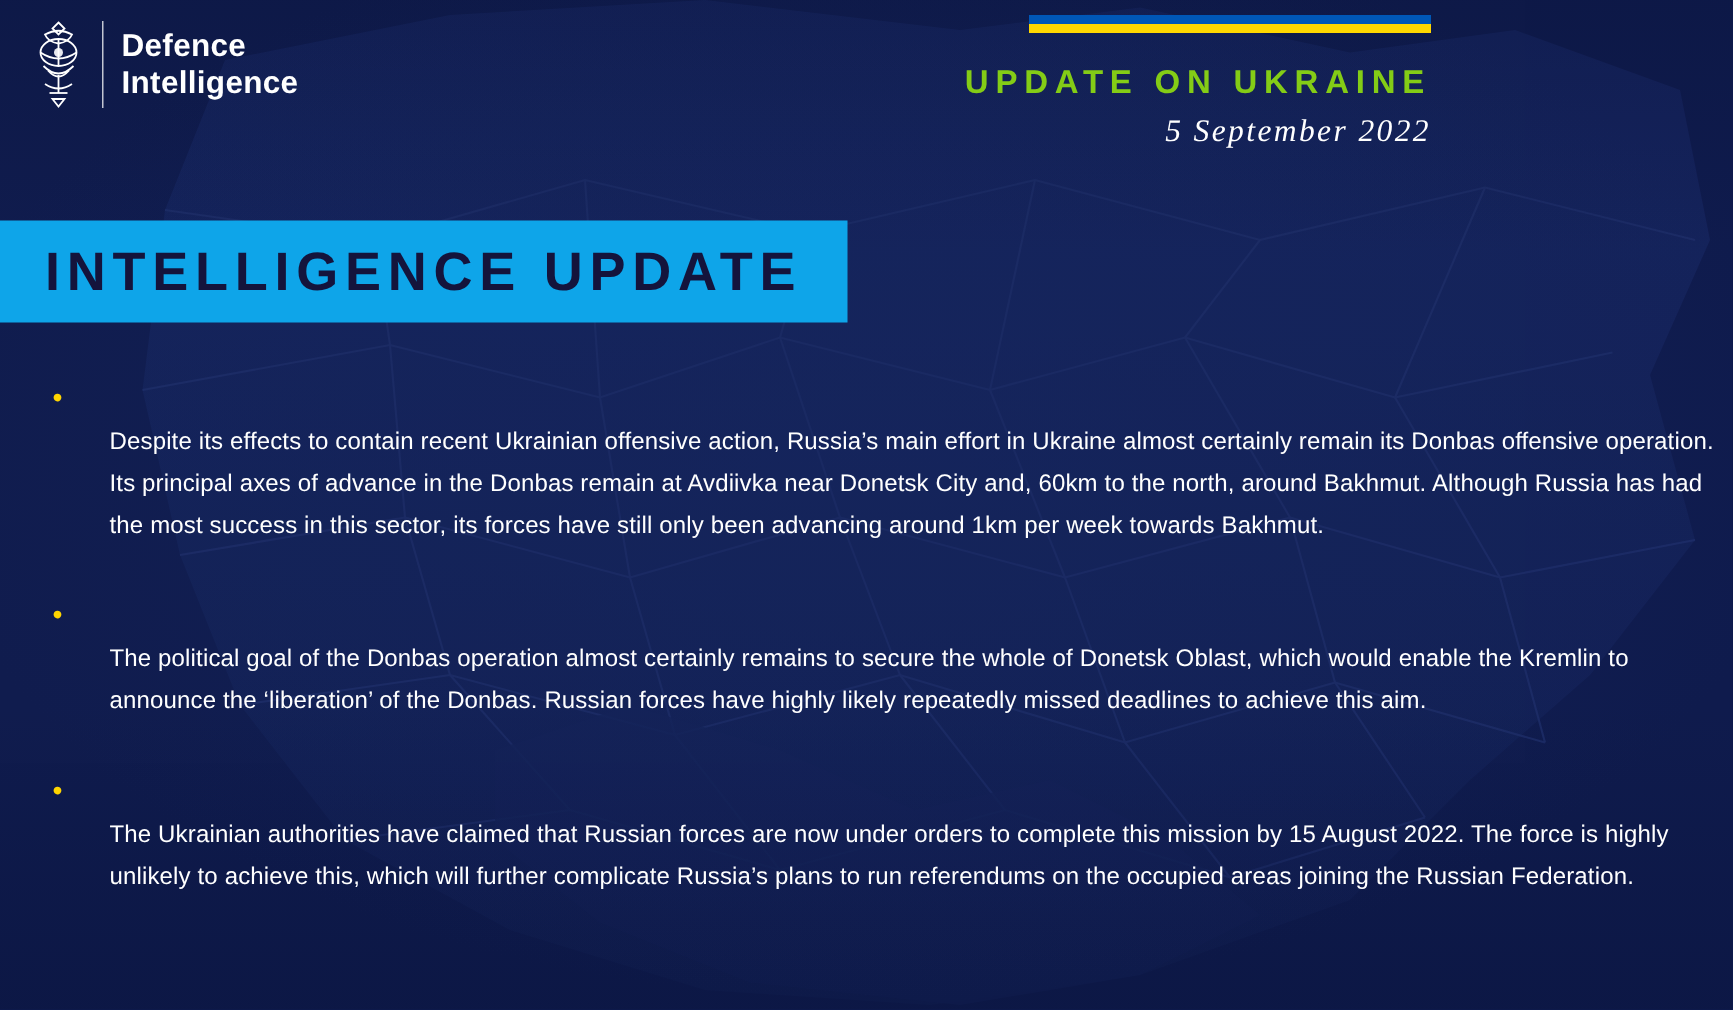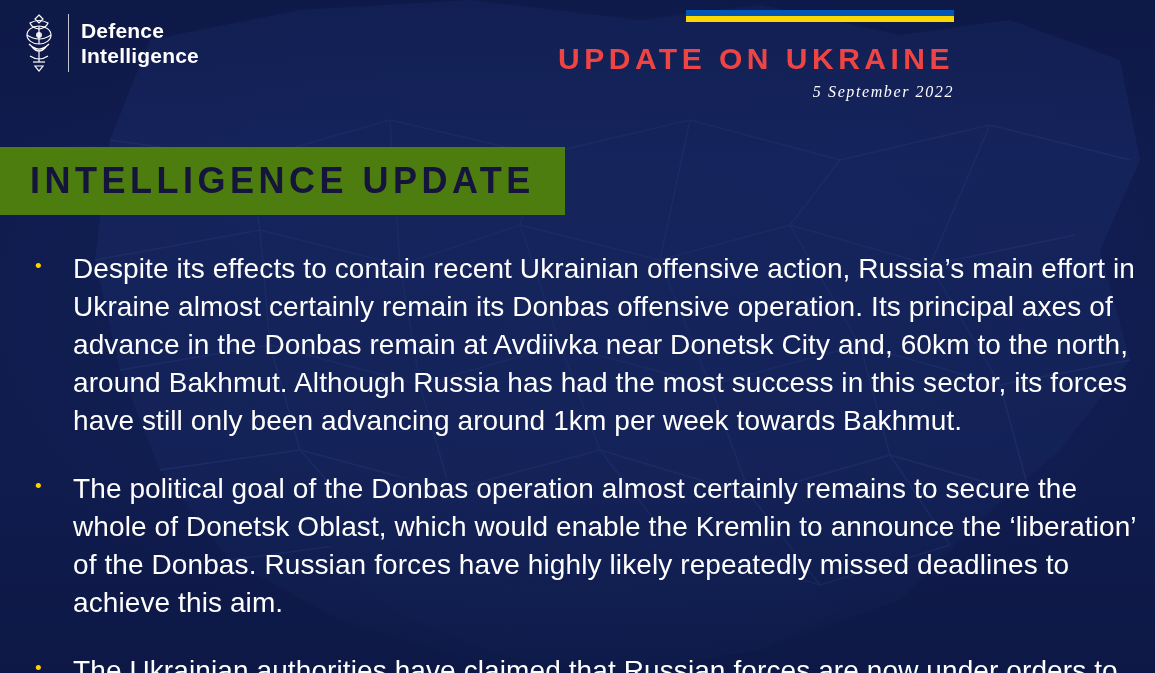--- a/index.html
+++ b/index.html
@@ -82,43 +82,43 @@
   }
   .flagbar {
     width: 268px;
     height: 12px;
     margin-left: auto;
     margin-bottom: 20px;
   }
   .flagbar .blue { height: 6px; background: #0057b7; }
   .flagbar .yellow { height: 6px; background: #ffd700; }
   .update-title {
-    font-size: 30px;
+    font-size: 22px;
     letter-spacing: 4.5px;
     font-weight: bold;
-    color: #ef4444;
+    color: #84cc16;
     white-space: nowrap;
   }
   .update-date {
     margin-top: 7px;
-    font-size: 16px;
+    font-size: 21px;
     font-style: italic;
     letter-spacing: 1.6px;
     color: #ffffff;
     font-family: "Liberation Serif", serif;
     white-space: nowrap;
   }
 
   
   .banner {
     position: absolute;
     left: 0;
     top: 147px;
     height: 68px;
-    background: #4d7c0f;
+    background: #0ea5e9;
     display: flex;
     align-items: center;
     padding: 0 30px 0 30px;
   }
   .banner-text {
     color: #14143c;
     font-size: 36px;
     font-weight: bold;
     letter-spacing: 4.5px;
     line-height: 1;
@@ -136,24 +136,25 @@
     margin-bottom: 30px;
   }
   .bullet-dot {
     flex: 0 0 38px;
     color: #ffd500;
     font-size: 19px;
     line-height: 31px;
     padding-left: 5px;
   }
   .bullet-text {
-    font-size: 28px;
-    line-height: 38px;
+    font-size: 16px;
+    line-height: 28px;
     color: #ffffff;
     letter-spacing: 0.1px;
+    margin-top: 31px;
   }
 </style>
 </head>
 <body>
 
 <div class="page">
 
   <svg class="map-bg" viewBox="0 0 1155 673" preserveAspectRatio="none">
     <defs>
       <linearGradient id="mapgrad" x1="0" y1="0" x2="0" y2="1">

